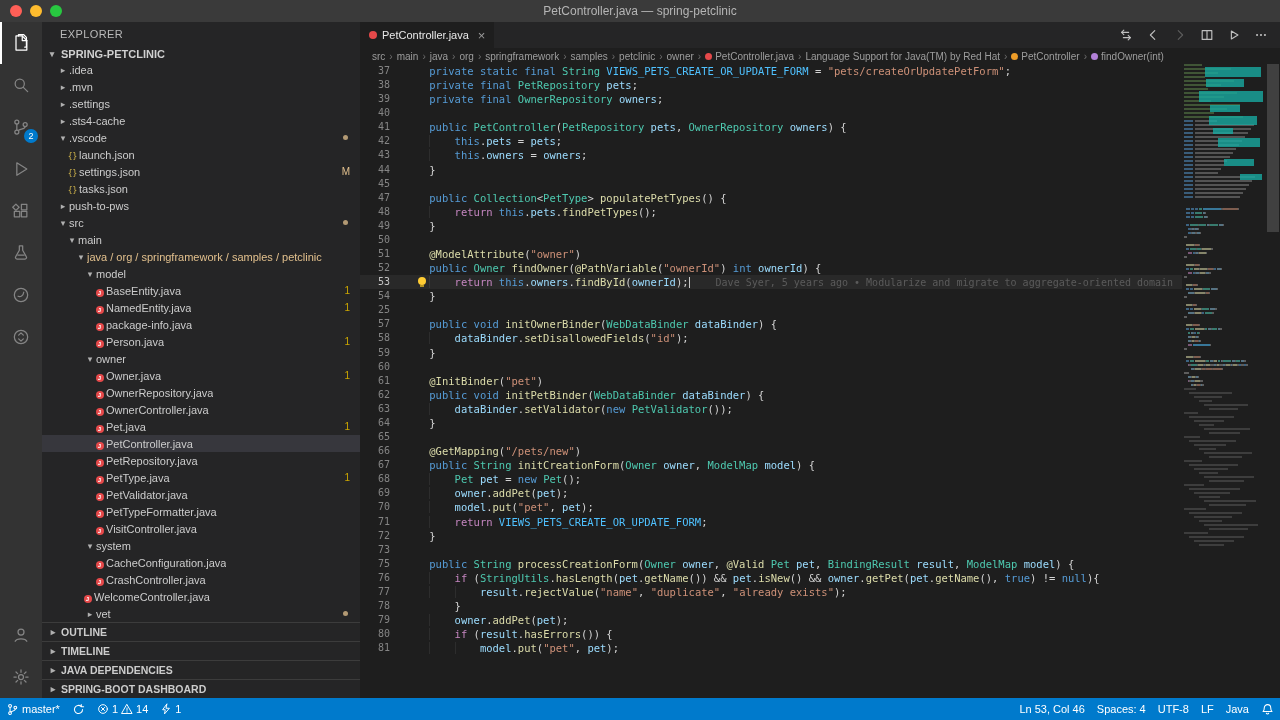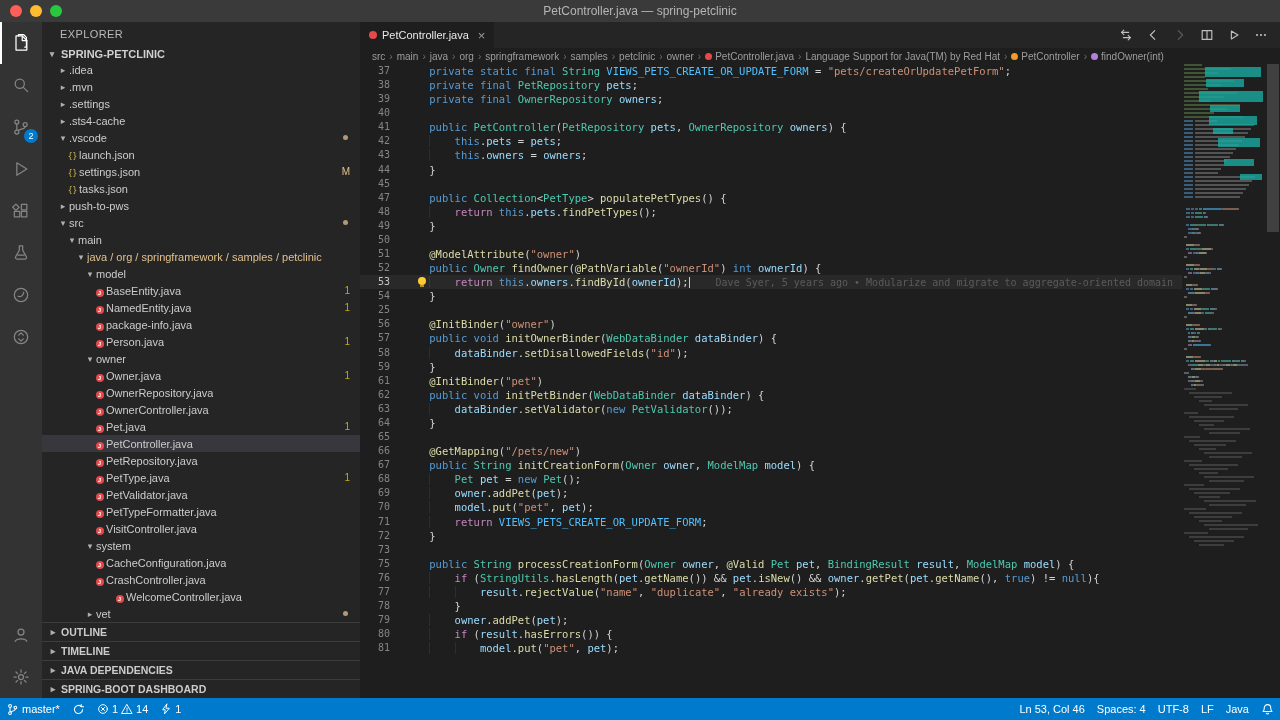--- a/index.html
+++ b/index.html
@@ -313,21 +313,21 @@
           <span class="lbl">system</span>
         </div>
         <div class="tree-row" style="padding-left: 51px;">
           <span class="fico"><span class="ico-java">J</span></span>
           <span class="lbl">CacheConfiguration.java</span>
         </div>
         <div class="tree-row" style="padding-left: 51px;">
           <span class="fico"><span class="ico-java">J</span></span>
           <span class="lbl">CrashController.java</span>
         </div>
-        <div class="tree-row" style="padding-left: 71px;">
+        <div class="tree-row" style="padding-left: 39px;">
           <span class="fico"><span class="ico-java">J</span></span>
           <span class="lbl">WelcomeController.java</span>
         </div>
         <div class="tree-row" style="padding-left: 42px;">
           <span class="tw">▸</span>
           <span class="lbl">vet</span>
           <span class="gitdot"></span>
         </div>
       </div>
     <div id="side-spacer"></div>
@@ -516,34 +516,34 @@
           </div>
           <div class="code-line">
             <div class="gutter">54</div>
             <div class="line-body"><span class="tk-p">    }</span></div>
           </div>
           <div class="code-line">
             <div class="gutter">25</div>
             <div class="line-body"></div>
           </div>
           <div class="code-line">
-            <div class="gutter">56</div>
-            <div class="line-body"><span class="tk-p">    </span><span class="tk-a">@InitBinder</span><span class="tk-p">(</span><span class="tk-s">"owner"</span><span class="tk-p">)</span></div>
-          </div>
-          <div class="code-line">
             <div class="gutter">57</div>
             <div class="line-body"><span class="tk-p">    </span><span class="tk-k">public</span><span class="tk-p"> </span><span class="tk-k">void</span><span class="tk-p"> </span><span class="tk-f">initOwnerBinder</span><span class="tk-p">(</span><span class="tk-t">WebDataBinder</span><span class="tk-p"> </span><span class="tk-v">dataBinder</span><span class="tk-p">) {</span></div>
           </div>
           <div class="code-line">
             <div class="gutter">58</div>
             <div class="line-body"><span class="tk-p">    </span><span class="tk-p guide2">    </span><span class="tk-v">dataBinder</span><span class="tk-p">.</span><span class="tk-f">setDisallowedFields</span><span class="tk-p">(</span><span class="tk-s">"id"</span><span class="tk-p">);</span></div>
           </div>
           <div class="code-line">
             <div class="gutter">59</div>
             <div class="line-body"><span class="tk-p">    }</span></div>
+          </div>
+          <div class="code-line">
+            <div class="gutter">60</div>
+            <div class="line-body"></div>
           </div>
           <div class="code-line">
             <div class="gutter">61</div>
             <div class="line-body"><span class="tk-p">    </span><span class="tk-a">@InitBinder</span><span class="tk-p">(</span><span class="tk-s">"pet"</span><span class="tk-p">)</span></div>
           </div>
           <div class="code-line">
             <div class="gutter">62</div>
             <div class="line-body"><span class="tk-p">    </span><span class="tk-k">public</span><span class="tk-p"> </span><span class="tk-k">void</span><span class="tk-p"> </span><span class="tk-f">initPetBinder</span><span class="tk-p">(</span><span class="tk-t">WebDataBinder</span><span class="tk-p"> </span><span class="tk-v">dataBinder</span><span class="tk-p">) {</span></div>
           </div>
           <div class="code-line">

